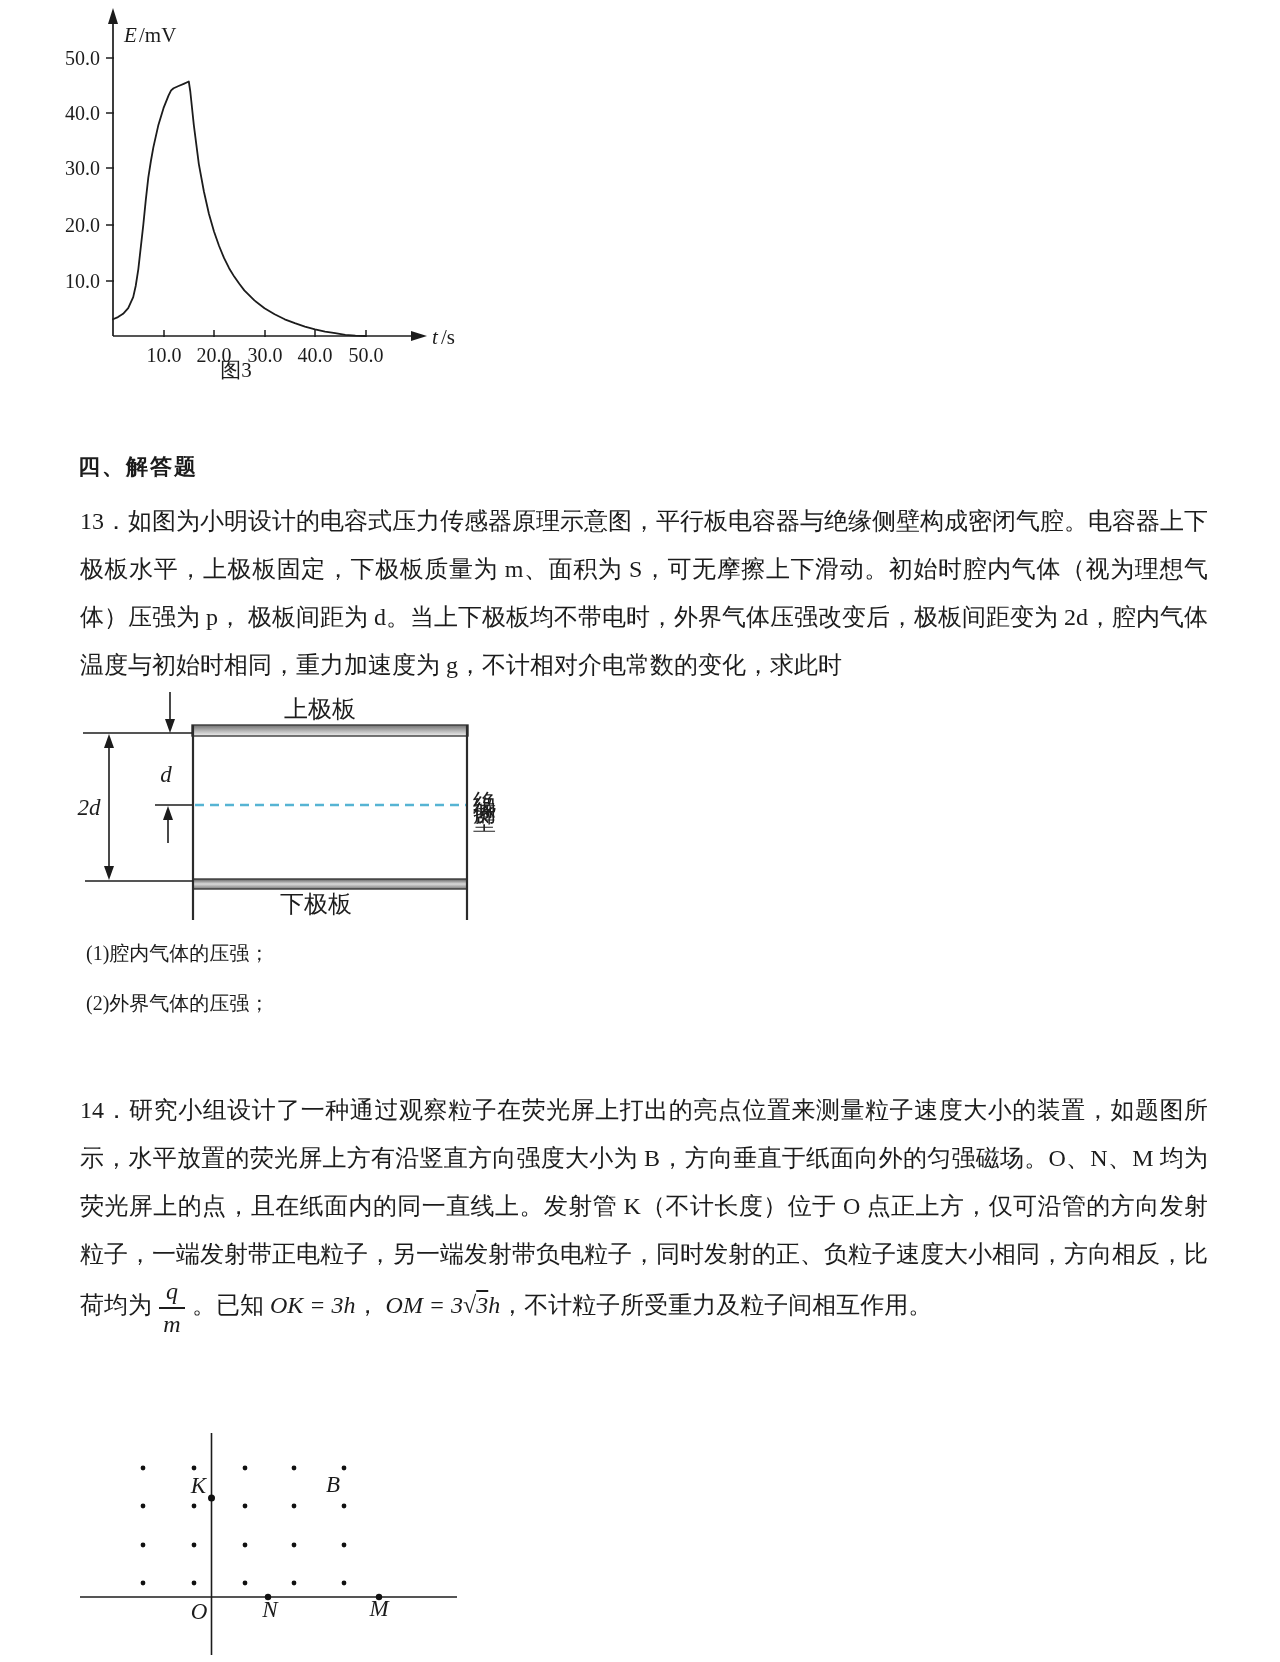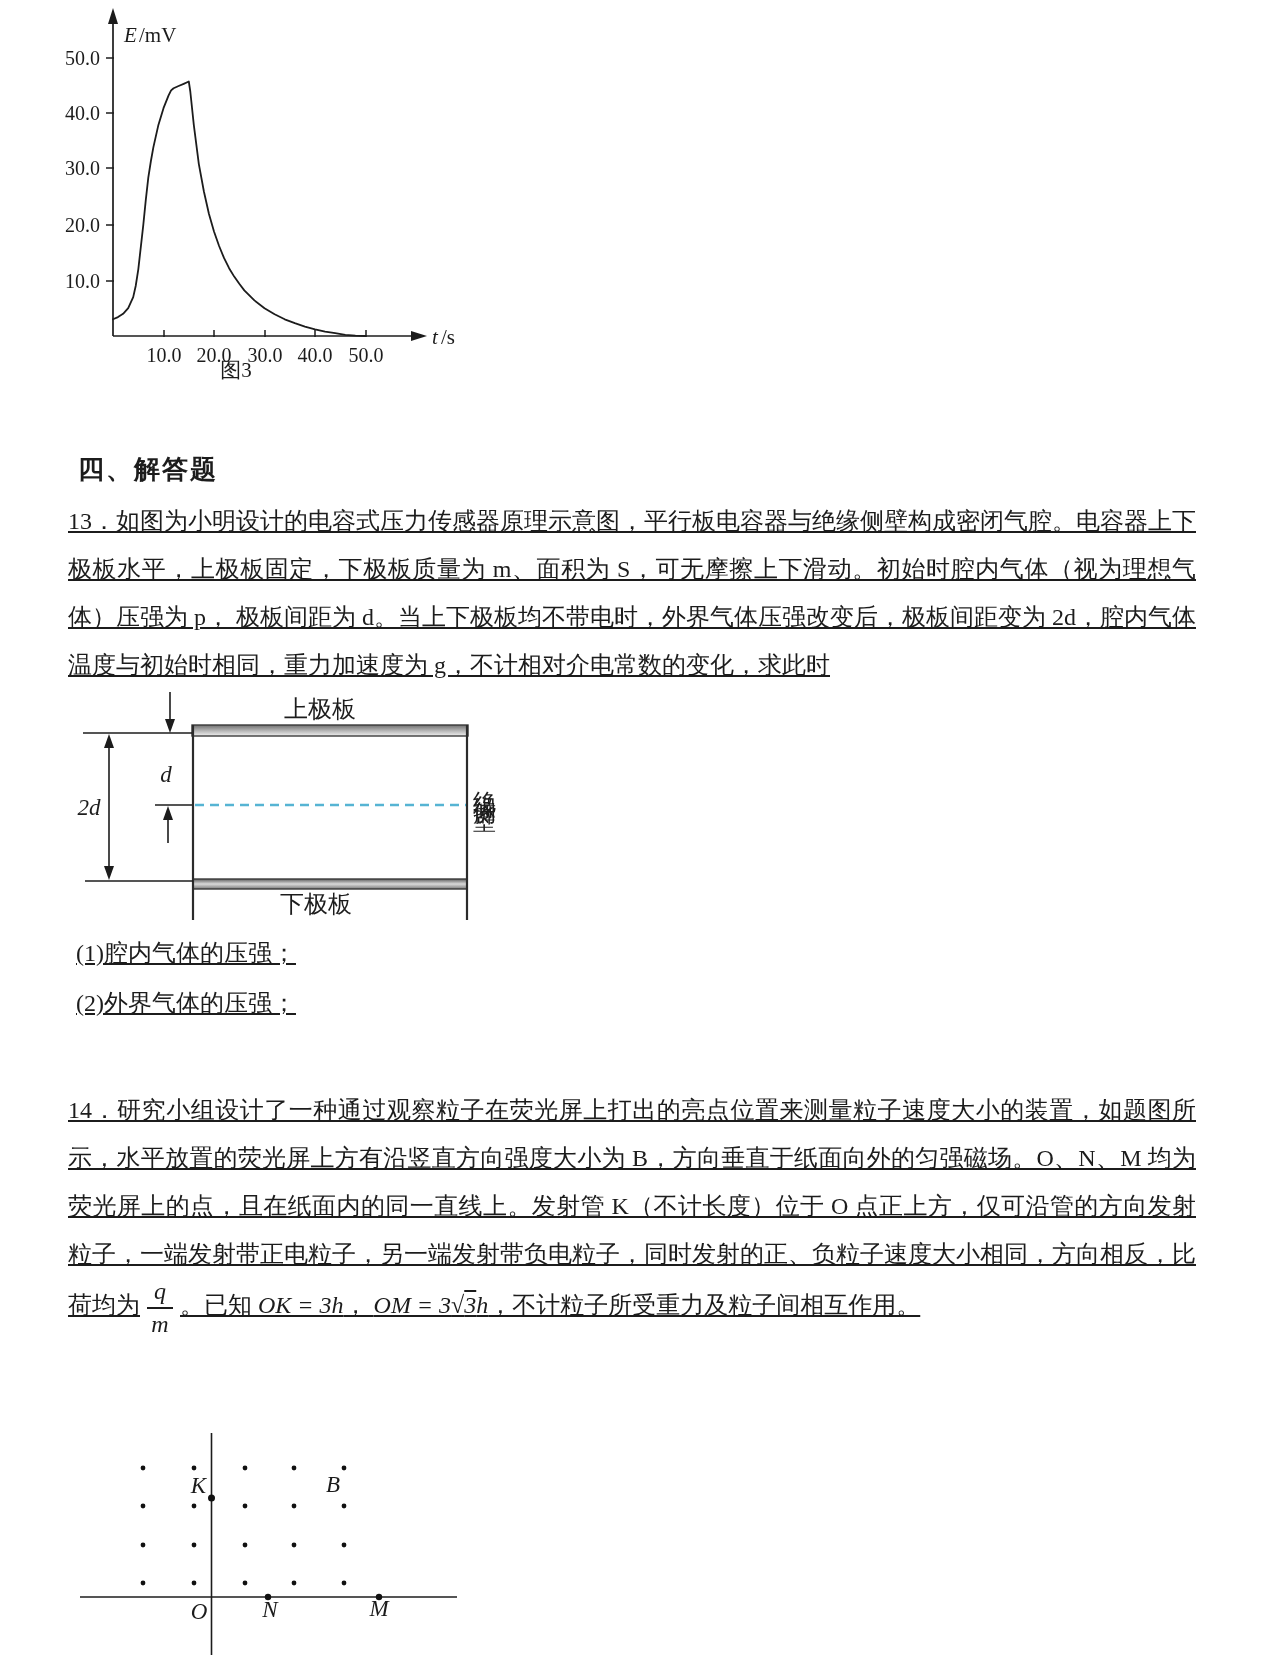--- a/index.html
+++ b/index.html
@@ -2,28 +2,28 @@
 <html><head>
 <meta charset="utf-8">
 <style>
   html,body { margin:0; padding:0; background:#ffffff; }
   .page {
     position:relative; width:1280px; height:1662px; background:#ffffff;
     font-family:"Liberation Serif","DejaVu Serif",serif; color:#1c1c1c;
     overflow:hidden;
   }
   .para {
-    position:absolute; left:68px; width:1128px;
-    font-size:24px; line-height:48px; text-align:justify;text-decoration:underline;
+    position:absolute; left:80px; width:1128px;
+    font-size:24px; line-height:48px; text-align:justify;
   }
-  .single-line { position:absolute; left:76px; font-size:24px; line-height:30px;text-decoration:underline; }
+  .single-line { position:absolute; left:86px; font-size:20px; line-height:30px; }
   .section-header {
     position:absolute; left:78px; top:452px;
     font-family:"Liberation Sans","DejaVu Sans",sans-serif;
-    font-size:26px; font-weight:bold; letter-spacing:2px;
+    font-size:22px; font-weight:bold; letter-spacing:2px;
   }
   .frac {
     display:inline-block; vertical-align:middle; text-align:center;
     font-style:italic; line-height:1.05; margin:0 7px; font-size:24px;
   }
   .frac .num { display:block; border-bottom:2px solid #1c1c1c; padding:1px 7px 3px; }
   .frac .den { display:block; padding-top:3px; }
   .eq { font-style:italic; white-space:nowrap; }
   .radicand { text-decoration:overline; }
   .wall-label {

